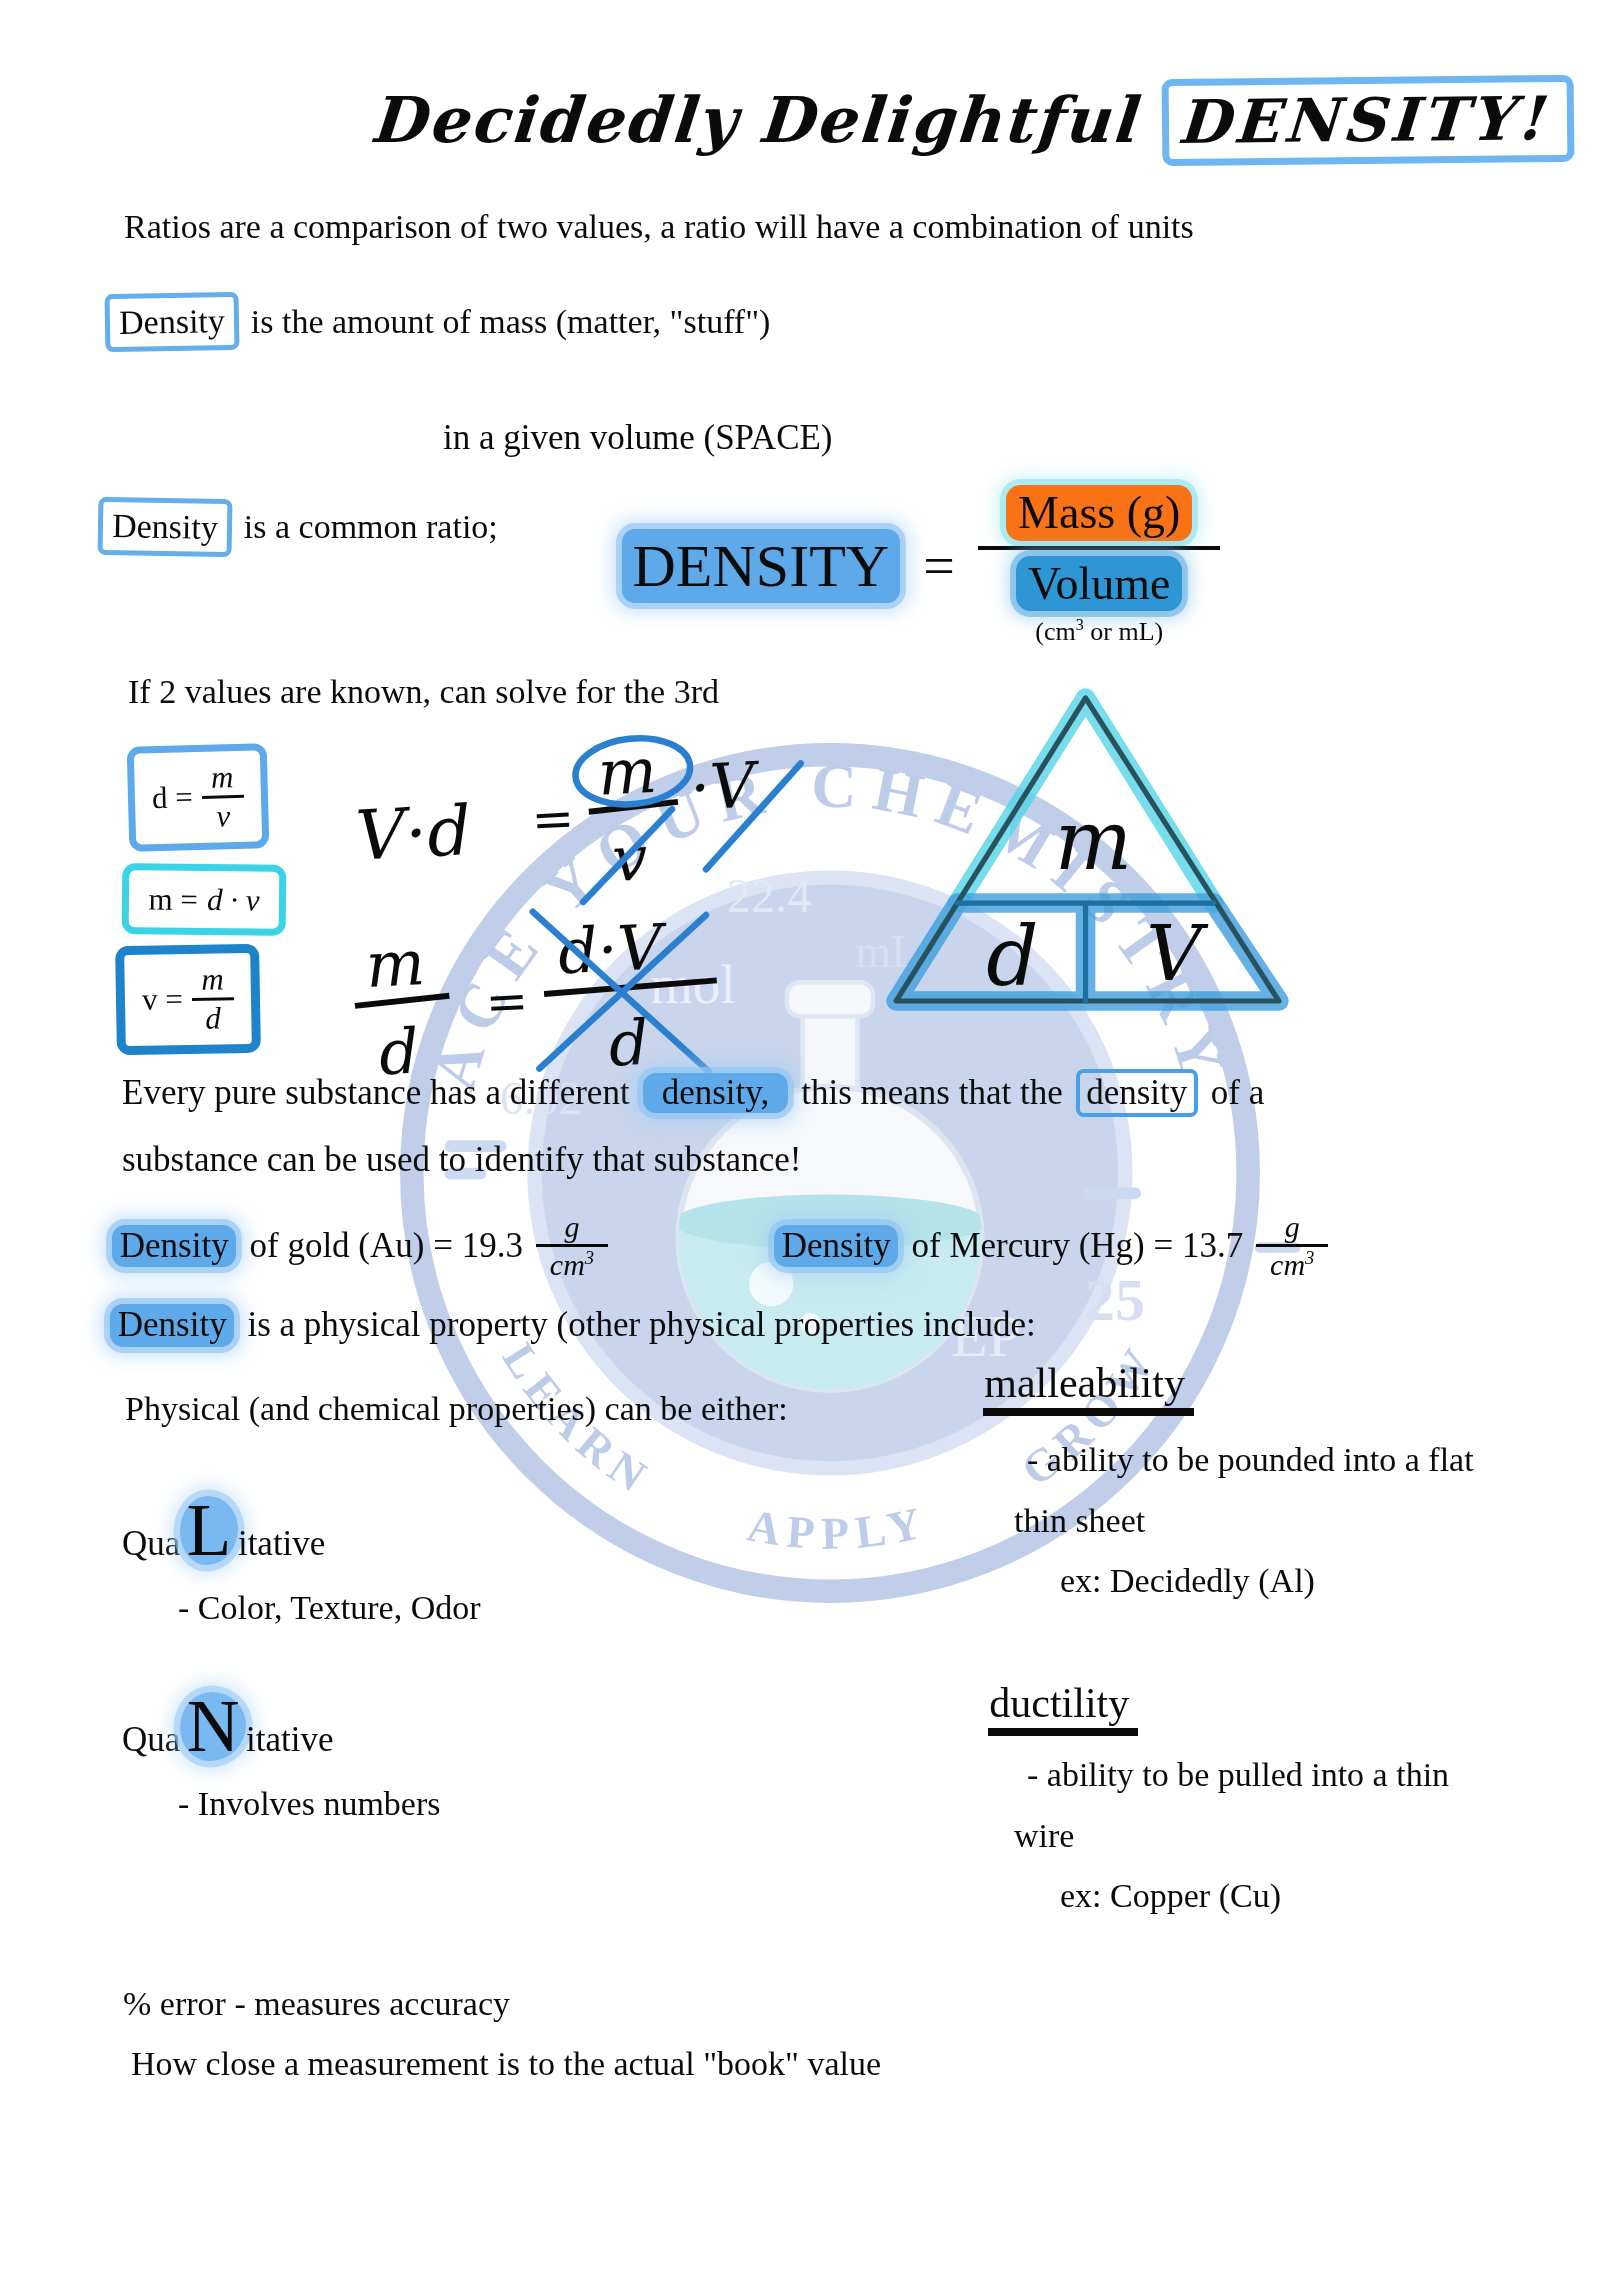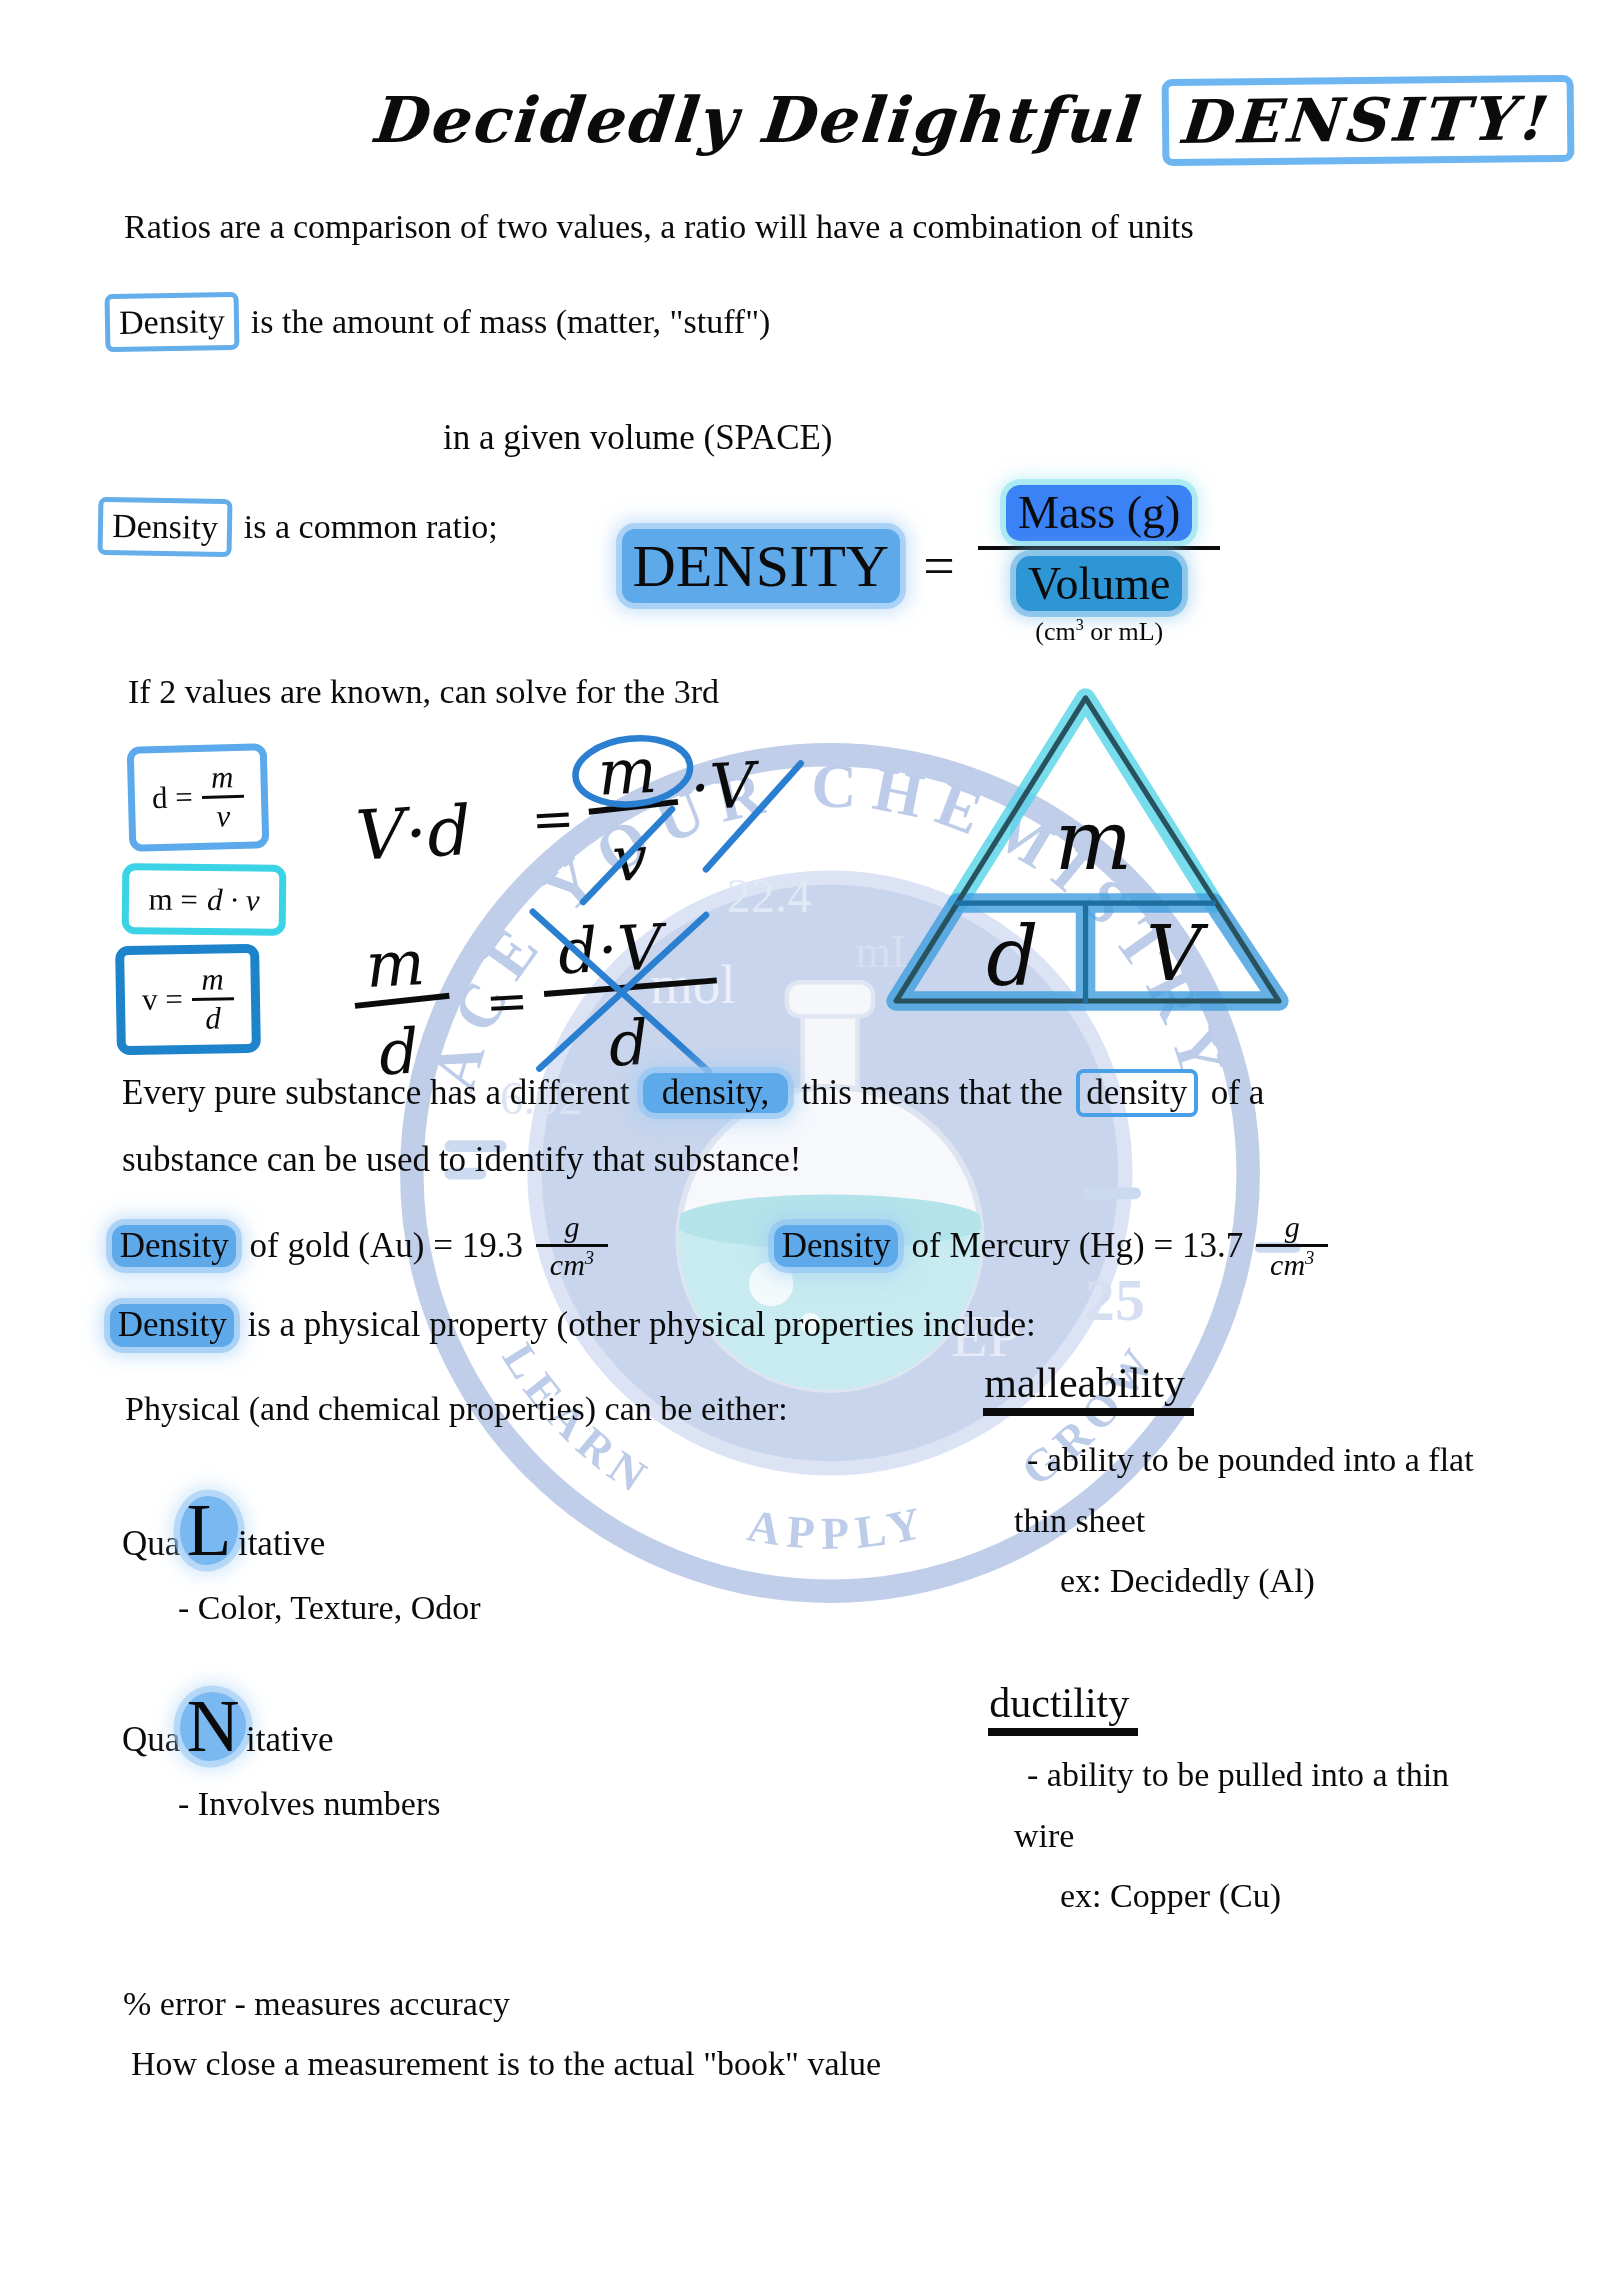--- a/index.html
+++ b/index.html
@@ -7,21 +7,21 @@
        font-family:"Liberation Serif",serif;color:#0b0b0b;}
   .abs{position:absolute;}
   .row{display:flex;align-items:center;}
   .base{display:flex;align-items:baseline;}
   .nw{white-space:nowrap;}
   .t52{font-size:34px;}.t54{font-size:35px;}
 
   
   .hl{background:#5ea9ea;border-radius:13px;padding:2.6px 10.5px;
       box-shadow:0 0 0 5.9px rgba(144,196,242,.65),0 0 17px 10.5px rgba(164,206,246,.55);}
-  .hl-cyan{background:#3b82f6;border-radius:14.4px;padding:1.3px 11.8px;
+  .hl-cyan{background:#f97316;border-radius:14.4px;padding:1.3px 11.8px;
       box-shadow:0 0 0 5.9px rgba(140,226,238,.6),0 0 15.7px 9.1px rgba(160,232,240,.5);}
   .hl-vol{background:#2f96d6;border-radius:14.4px;padding:1.3px 11.8px;
       box-shadow:0 0 0 5.9px rgba(100,176,228,.6),0 0 15.7px 9.1px rgba(130,192,234,.5);}
 
   
   .wordbox{border:5.9px solid #64aeec;border-radius:7.8px;padding:5.2px 9.1px;display:inline-block;}
   .wordbox-sm{border:4.6px solid #4aa0e8;border-radius:7.8px;padding:0 6.5px;display:inline-block;}
   .titlebox{border:7.2px solid #6db6f2;border-radius:10.5px;padding:1.3px 14.4px;display:inline-block;transform:rotate(-.6deg);}
 
   .script{font-family:"DejaVu Serif",serif;font-style:italic;font-weight:700;display:inline-block;transform:skewX(-7deg);letter-spacing:2px;}

